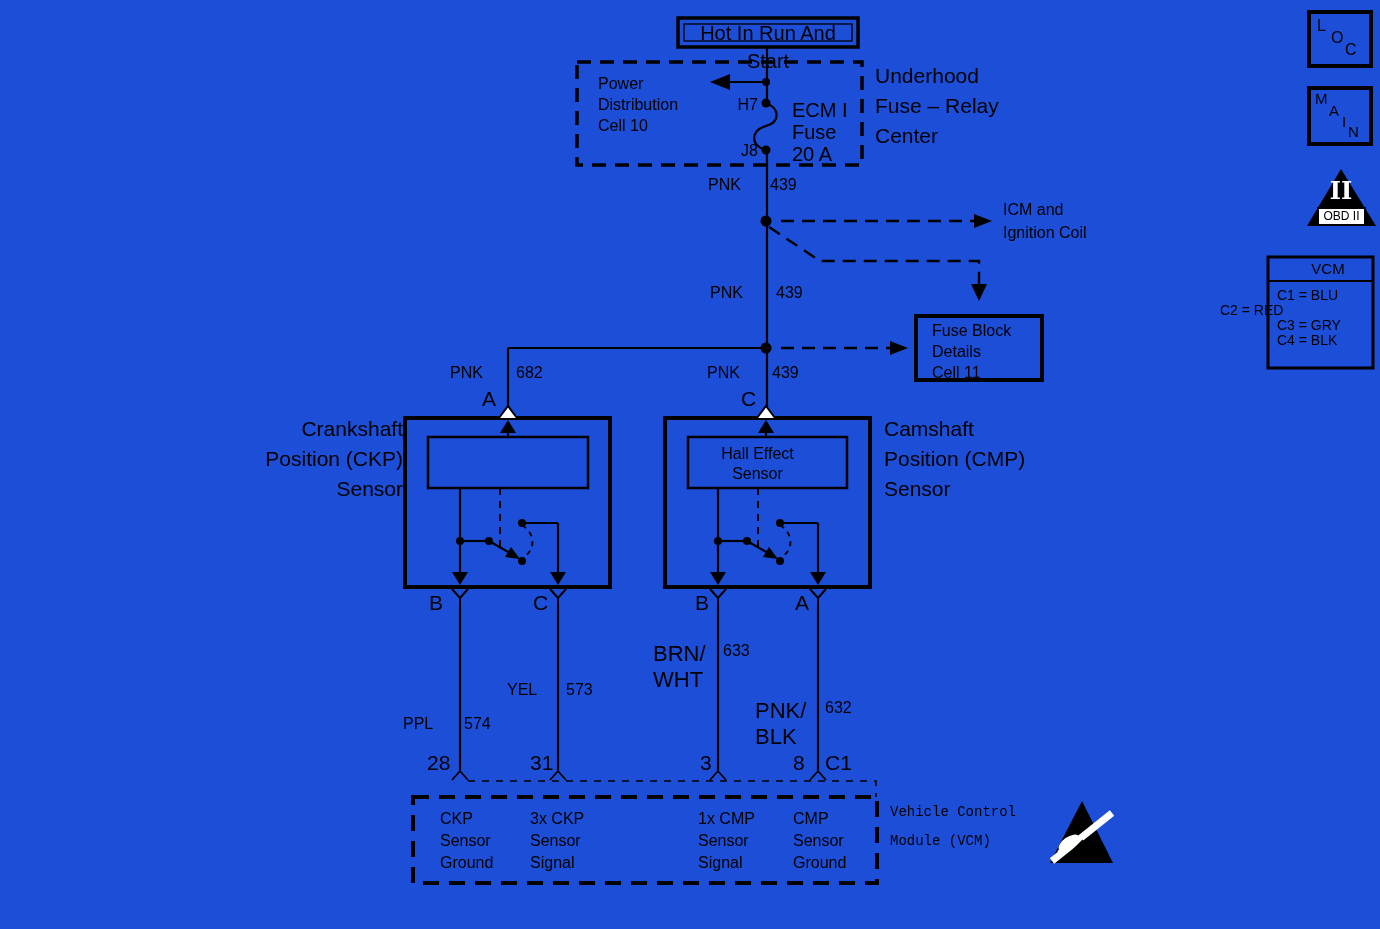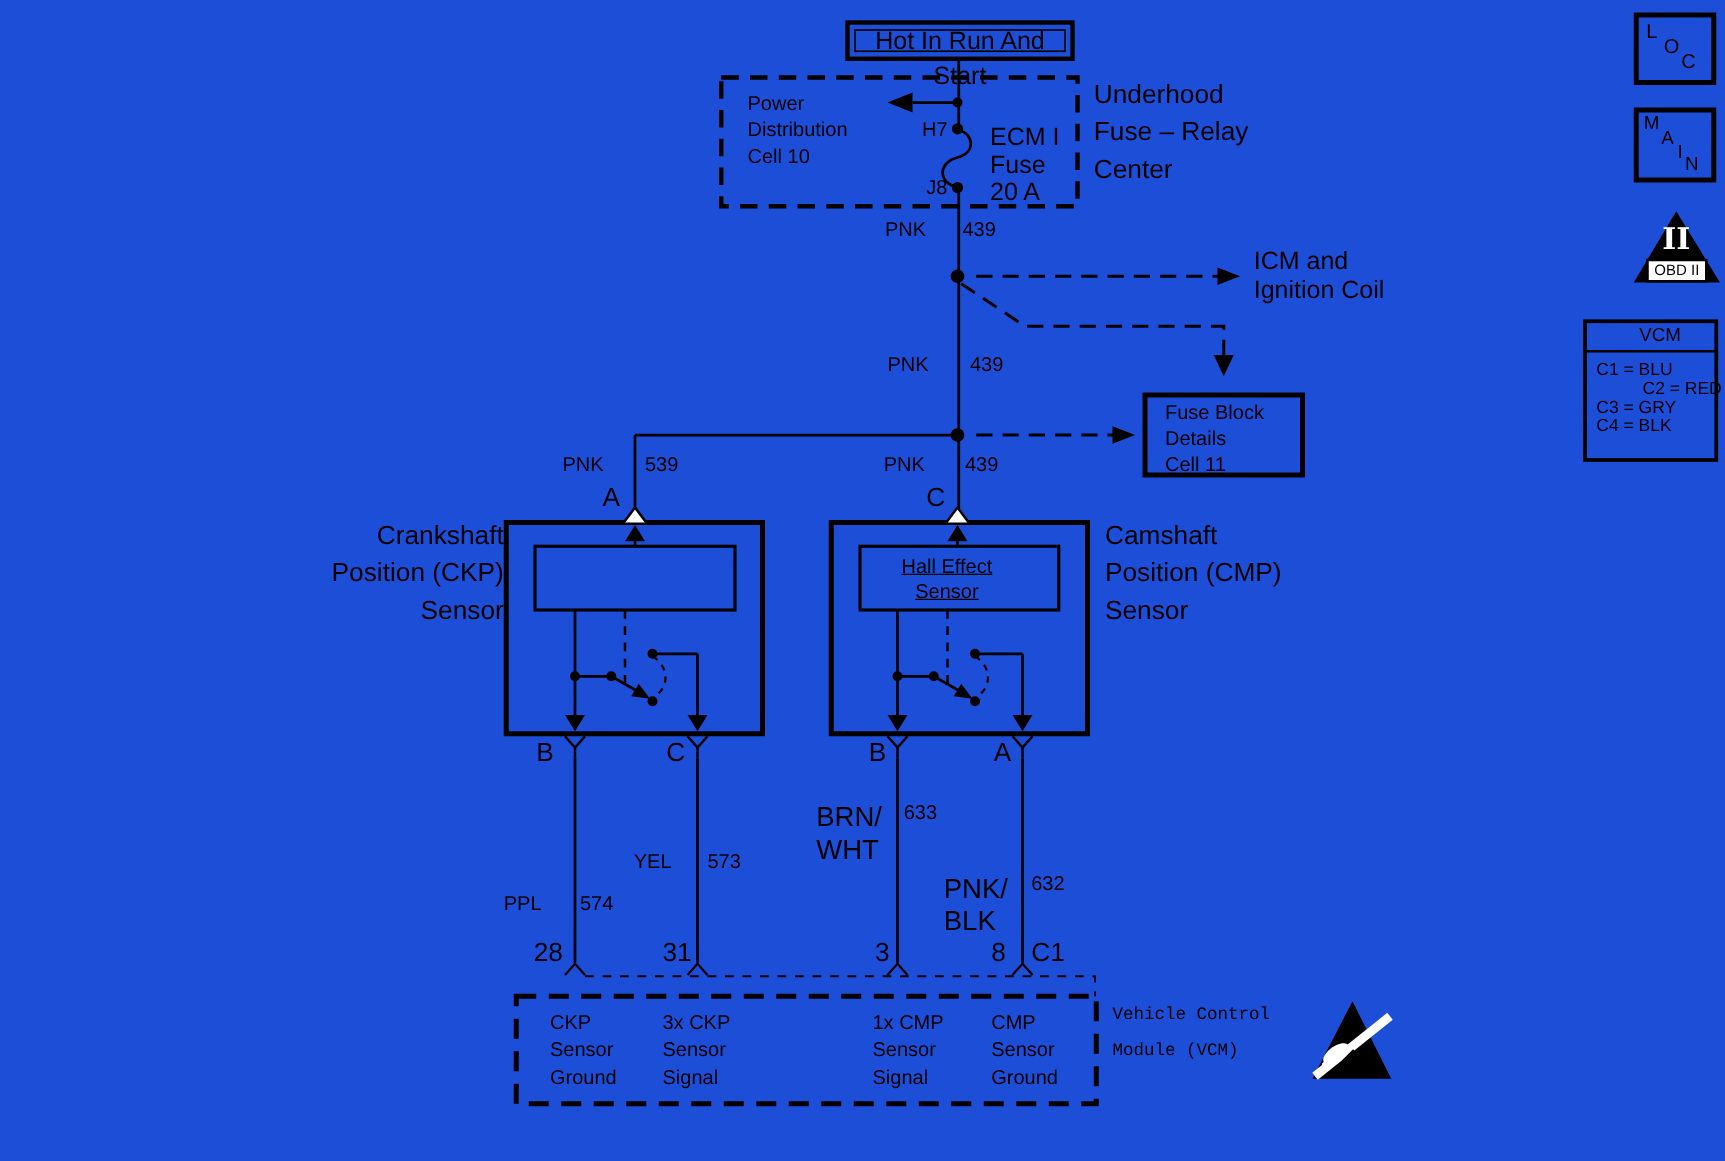--- a/index.html
+++ b/index.html
@@ -165,42 +165,42 @@
   <div class="lbl fs16 r" style="left:726px;top:141px;width:32px;">J8</div>
   <div class="lbl" style="left:792px;top:99px;font-size:20px;line-height:22px;">ECM I
 Fuse
 20 A</div>
   <div class="lbl title" style="left:875px;top:61px;">Underhood
 Fuse – Relay
 Center</div>
 
   <div class="lbl fs22" style="left:708px;top:175px;">PNK</div>
   <div class="lbl fs22" style="left:770px;top:175px;">439</div>
-  <div class="lbl" style="left:1003px;top:198px;font-size:20px;line-height:23px;">ICM and
+  <div class="lbl" style="left:1003px;top:198px;font-size:16px;line-height:23px;">ICM and
 Ignition Coil</div>
   <div class="lbl fs22" style="left:710px;top:283px;">PNK</div>
   <div class="lbl fs22" style="left:776px;top:283px;">439</div>
   <div class="lbl" style="left:932px;top:320px;font-size:16px;line-height:21px;">Fuse Block
 Details
 Cell 11</div>
   <div class="lbl fs22" style="left:707px;top:363px;">PNK</div>
   <div class="lbl fs22" style="left:772px;top:363px;">439</div>
 
   <div class="lbl fs22" style="left:450px;top:363px;">PNK</div>
-  <div class="lbl fs22" style="left:516px;top:363px;">539</div>
+  <div class="lbl fs22" style="left:516px;top:363px;">682</div>
   <div class="lbl fs21" style="left:482px;top:386px;">A</div>
   <div class="lbl fs21" style="left:741px;top:386px;">C</div>
 
   <div class="lbl title r" style="left:240px;top:414px;width:163px;">Crankshaft
 Position (CKP)
 Sensor</div>
   <div class="lbl title" style="left:884px;top:414px;">Camshaft
 Position (CMP)
 Sensor</div>
-  <div class="lbl c" style="left:688px;top:444px;width:139px;font-size:16px;line-height:20px;text-decoration:underline;">Hall Effect
+  <div class="lbl c" style="left:688px;top:444px;width:139px;font-size:16px;line-height:20px;">Hall Effect
 Sensor</div>
 
   <div class="lbl fs21" style="left:429px;top:590px;">B</div>
   <div class="lbl fs21" style="left:533px;top:590px;">C</div>
   <div class="lbl fs21" style="left:695px;top:590px;">B</div>
   <div class="lbl fs21" style="left:795px;top:590px;">A</div>
 
   <div class="lbl fs22" style="left:403px;top:714px;">PPL</div>
   <div class="lbl fs22" style="left:464px;top:714px;">574</div>
   <div class="lbl fs22" style="left:507px;top:680px;">YEL</div>
@@ -240,17 +240,17 @@
   <div class="lbl" style="left:1315px;top:90px;font-size:15px;">M</div>
   <div class="lbl" style="left:1329px;top:102px;font-size:15px;">A</div>
   <div class="lbl" style="left:1342px;top:113px;font-size:15px;">I</div>
   <div class="lbl" style="left:1348px;top:123px;font-size:15px;">N</div>
 
   <div class="lbl c obd-numeral" style="left:1325px;top:176px;width:32px;font-size:24px;">II</div>
   <div class="lbl c" style="left:1318px;top:209px;width:47px;font-size:12px;line-height:15px;">OBD II</div>
 
   <div class="lbl c" style="left:1268px;top:260px;width:120px;font-size:15px;">VCM</div>
   <div class="lbl" style="left:1277px;top:287px;font-size:14px;">C1 = BLU</div>
-  <div class="lbl" style="left:1314px;top:302px;font-size:14px;text-align:right;">C2 = RED</div>
+  <div class="lbl" style="left:1220px;top:302px;font-size:14px;text-align:right;">C2 = RED</div>
   <div class="lbl" style="left:1277px;top:317px;font-size:14px;">C3 = GRY</div>
   <div class="lbl" style="left:1277px;top:332px;font-size:14px;">C4 = BLK</div>
 
 </div>
 
 </body></html>

